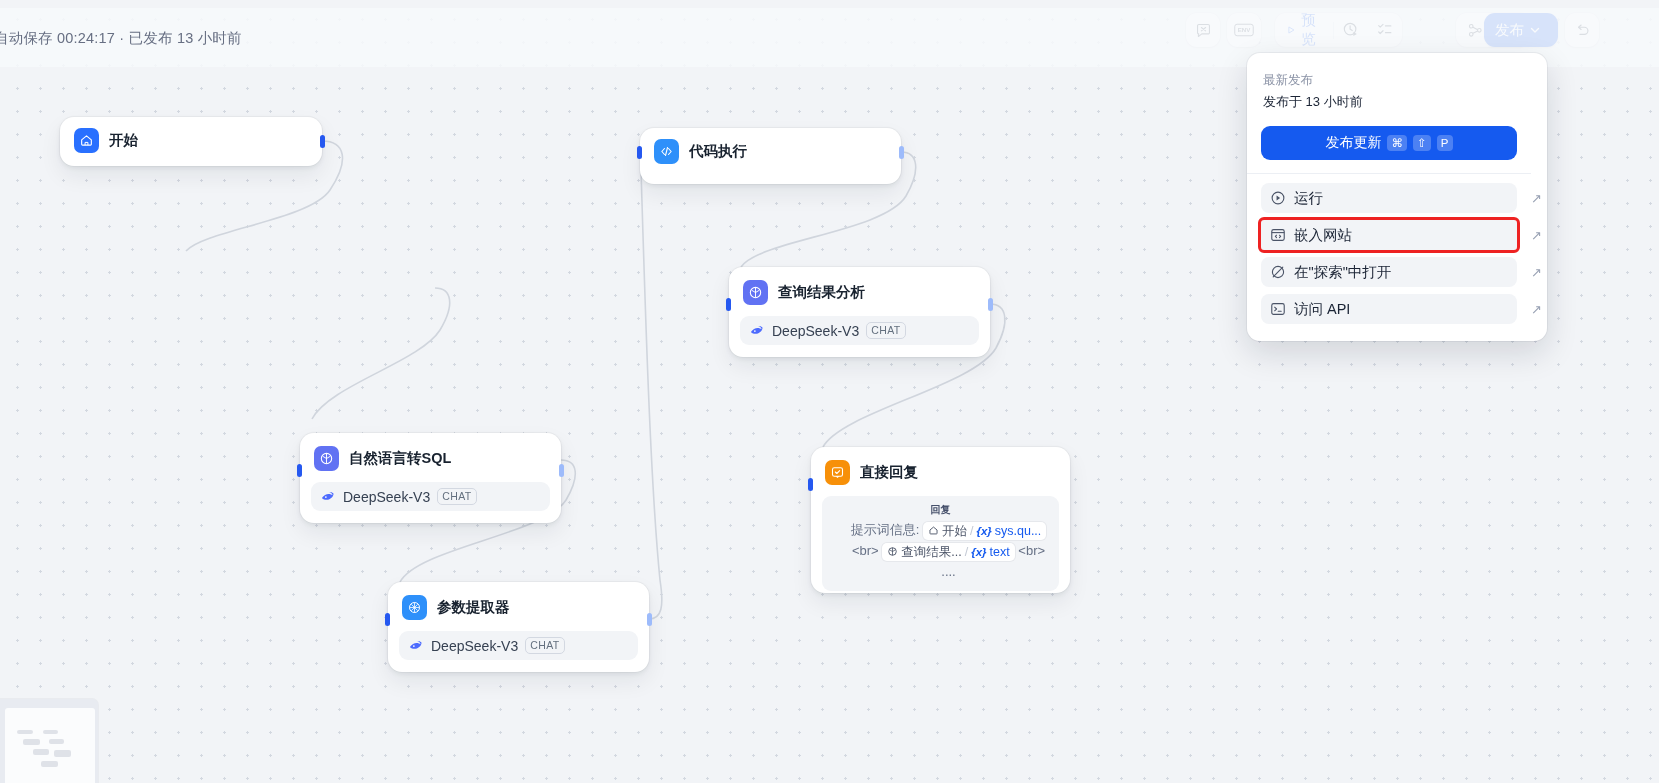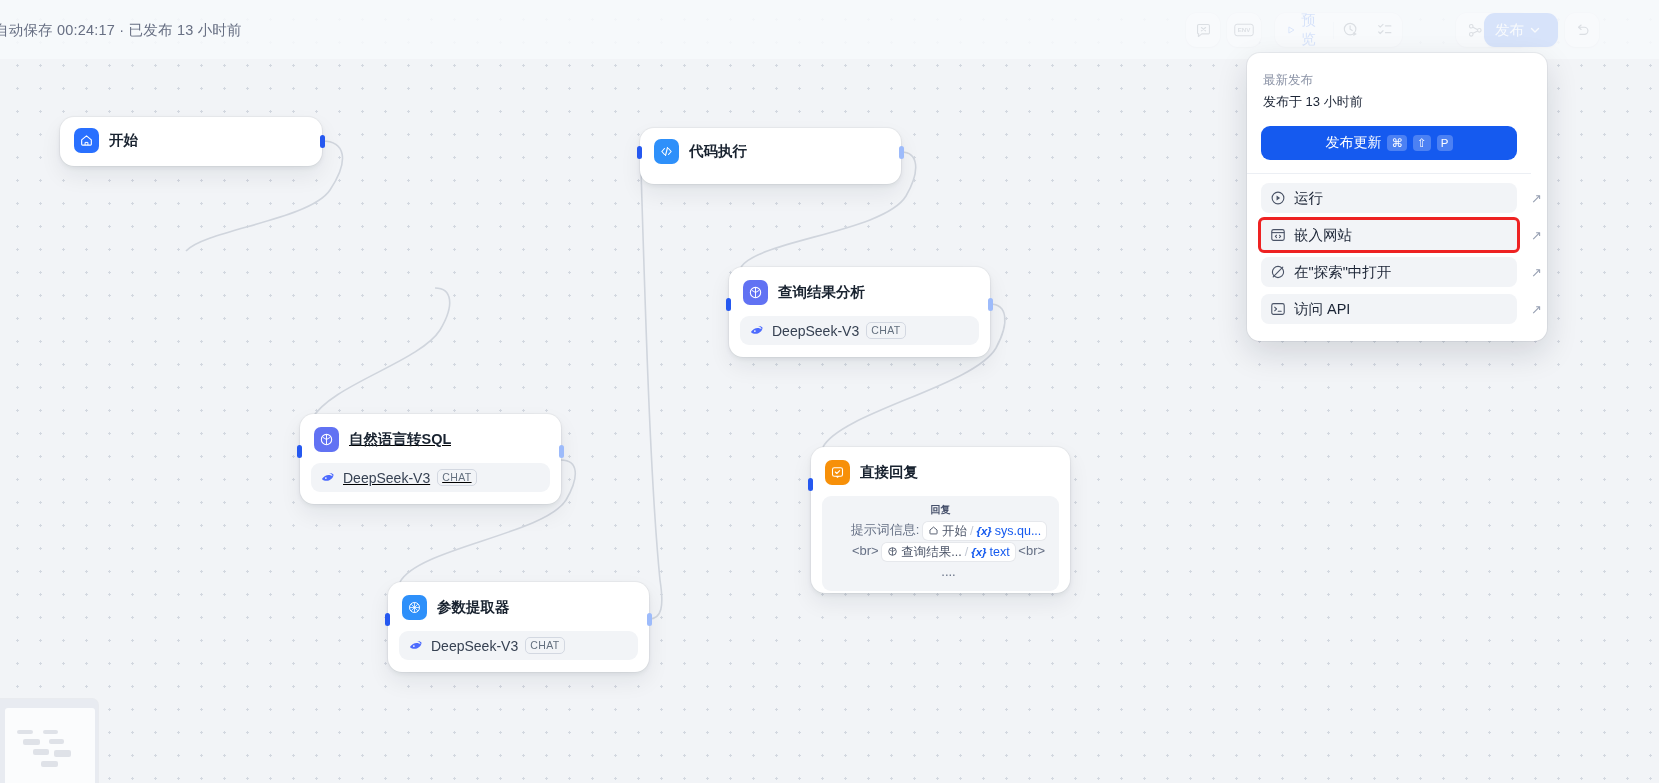--- a/index.html
+++ b/index.html
@@ -15,21 +15,21 @@
   #canvas {
     position: absolute; inset: 0;
     background-color: #f2f4f7;
     background-image: radial-gradient(circle, #d3d8e0 1.1px, transparent 1.2px);
     background-size: 23px 23px;
     background-position: 6px 8px;
   }
 
   
   #topbar {
-    position: absolute; top: 0; left: 0; width: 1659px; height: 59px;
+    position: absolute; top: 8px; left: 0; width: 1659px; height: 59px;
     background: rgba(247,249,251,0.86);
     display: flex; align-items: center;
     z-index: 40;
     pointer-events: none;
   }
   #autosave {
     position: absolute; left: -6px; top: 21px;
     font-size: 14.5px; color: #676f83; letter-spacing: .2px;
     white-space: nowrap;
   }
@@ -323,21 +323,21 @@
             <path d="M3.2 8.2L9 3.4l5.8 4.8v5.4a1 1 0 0 1-1 1H4.2a1 1 0 0 1-1-1z" fill="none" stroke="#fff" stroke-width="1.35" stroke-linejoin="round"></path>
             <path d="M7.3 14.6v-3.3h3.4v3.3" fill="none" stroke="#fff" stroke-width="1.2"></path>
           </svg>
       </div>
       <div class="node-title">开始</div>
     </div>
     <div class="port r" style="top:18px;"></div>
   </div>
 
 
-  <div class="node" style="left:300px; top:414px; width:261px; height:90px;text-decoration:underline;">
+  <div class="node" style="left:300px; top:433px; width:261px; height:90px;">
     <div class="node-head">
       <div class="node-ico" style="background:#6172f3;">
         <svg width="15" height="15" viewBox="0 0 18 18">
             <circle cx="9" cy="9" r="6.2" fill="none" stroke="#fff" stroke-width="1.3"></circle>
             <path d="M9 2.8v12.4M9 9l4.4-2.6M9 9L4.6 6.4" stroke="#fff" stroke-width="1.15"></path>
           </svg>
       </div>
       <div class="node-title">自然语言转SQL</div>
     </div>
     <div class="node-body">

